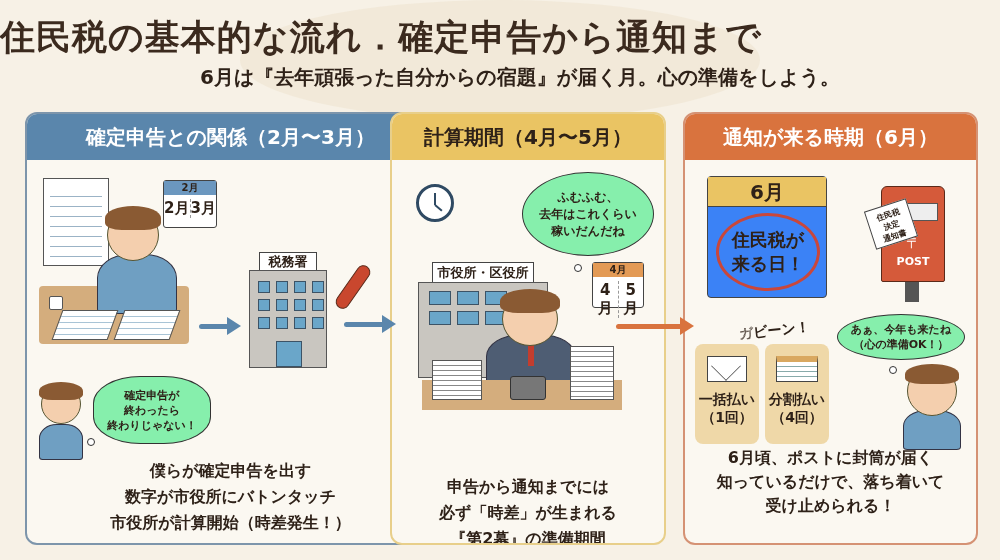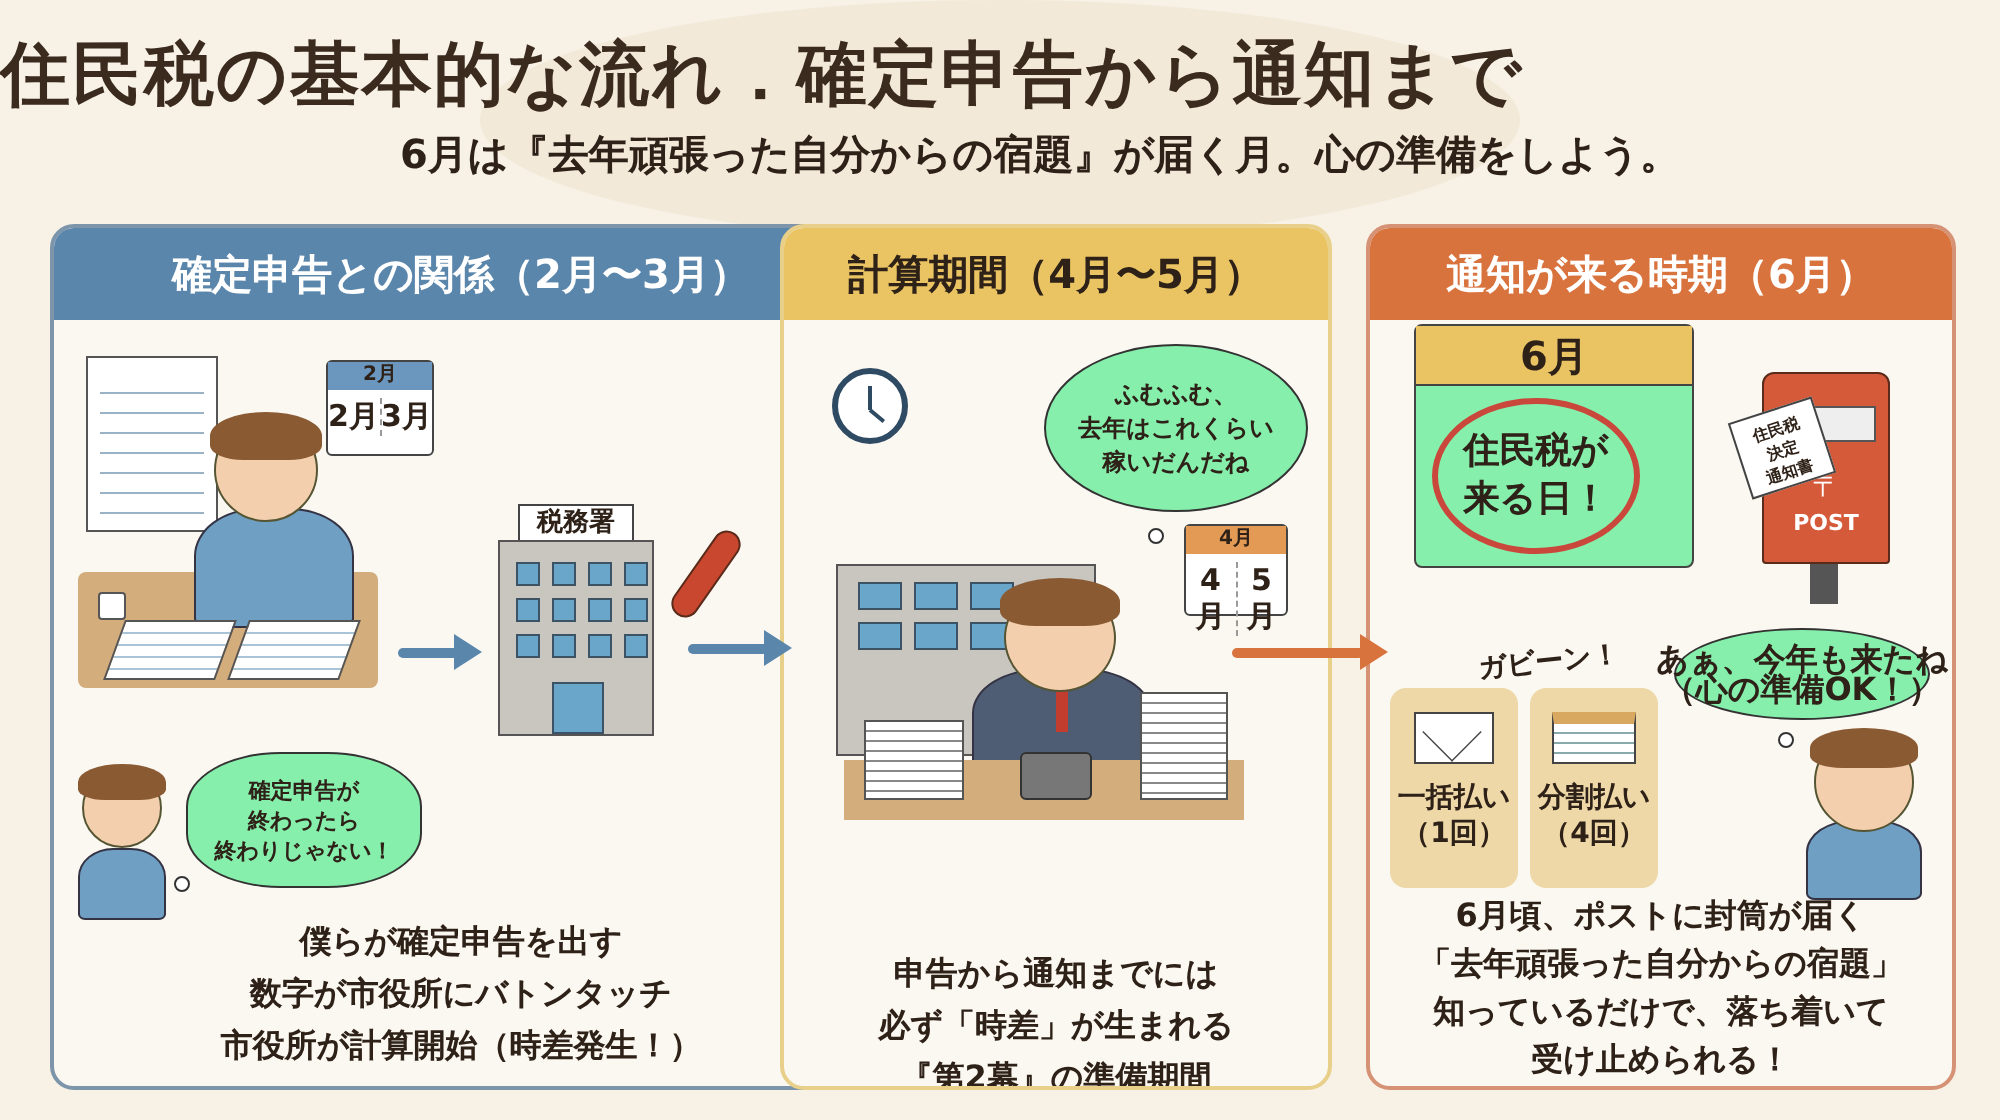--- a/index.html
+++ b/index.html
@@ -158,20 +158,21 @@
     <div style="position:absolute;left:16px;top:17px;width:9px;height:2px;background:#2f4a63;transform:rotate(40deg);transform-origin:left;"></div>
   </div>
 
   <div class="bubble" style="left:130px;top:58px;width:132px;height:84px;font-size:12px;line-height:17px;">
     <div>ふむふむ、</div>
     <div>去年はこれくらい</div>
     <div>稼いだんだね</div>
   </div>
   <div class="dot" style="left:182px;top:150px;"></div>
 
+  <div class="sign" style="left:40px;top:148px;width:102px;height:22px;line-height:20px;">市役所・区役所</div>
   <div class="building" style="left:26px;top:168px;width:130px;height:96px;">
     <div class="win-grid" style="left:10px;top:8px;grid-template-columns:repeat(4,22px);grid-template-rows:repeat(2,14px);">
       <div class="win"></div>
         <div class="win"></div>
         <div class="win"></div>
         <div class="win"></div>
       <div class="win"></div>
         <div class="win"></div>
         <div class="win"></div>
         <div class="win"></div>
@@ -201,21 +202,21 @@
     <div>『第2幕』の準備期間</div>
   </div>
 </div>
 
 <div class="arrow-line" style="left:616px;top:324px;width:66px;background:#d9733e;z-index:3;"></div>
 <div class="arrow-head" style="left:680px;top:317px;border-left:14px solid #d9733e;z-index:3;"></div>
 
 <div class="panel p3">
   <div class="panel-head">通知が来る時期（6月）</div>
 
-  <div style="position:absolute;left:22px;top:48px;width:140px;height:122px;background:#86efac;border:1.5px solid #444;border-radius:4px;">
+  <div style="position:absolute;left:22px;top:62px;width:120px;height:122px;background:#3b82f6;border:1.5px solid #444;border-radius:4px;">
     <div style="height:30px;line-height:30px;background:#eac463;text-align:center;font-weight:bold;font-size:20px;border-bottom:1.5px solid #444;">6月</div>
     <div style="position:absolute;left:8px;top:36px;width:104px;height:78px;border:3px solid #c9473b;border-radius:50%;display:flex;flex-direction:column;justify-content:center;align-items:center;font-weight:bold;font-size:18px;line-height:24px;">
       <div>住民税が</div>
       <div>来る日！</div>
     </div>
   </div>
 
   <div style="position:absolute;left:196px;top:72px;width:64px;height:96px;background:#d55a3a;border:1.5px solid #5a2a1a;border-radius:6px 6px 2px 2px;">
     <div style="position:absolute;left:8px;top:16px;width:48px;height:18px;background:#eee;border:1.5px solid #555;"></div>
     <div style="position:absolute;left:0;top:48px;width:100%;text-align:center;color:#fff;font-size:14px;">〒</div>
@@ -236,29 +237,28 @@
     </div>
     <div>一括払い</div>
     <div>（1回）</div>
   </div>
   <div class="pay-box" style="left:80px;top:230px;width:64px;height:100px;">
     <div style="margin:12px auto 8px;width:42px;height:26px;background:#fff;border:1.5px solid #444;border-top:6px solid #d9a860;background-image:repeating-linear-gradient(#fff 0 4px,#8aa 4px 5px);"></div>
     <div>分割払い</div>
     <div>（4回）</div>
   </div>
 
-  <div class="bubble" style="left:152px;top:200px;width:128px;height:46px;font-size:16px;line-height:15px;">
+  <div class="bubble" style="left:152px;top:200px;width:128px;height:46px;font-size:11px;line-height:15px;">
     <div>あぁ、今年も来たね</div>
     <div>（心の準備OK！）</div>
   </div>
   <div class="dot" style="left:204px;top:252px;"></div>
 
   <div class="torso" style="left:218px;top:296px;width:58px;height:40px;background:#6f9fc2;"></div>
   <div class="person-head" style="left:222px;top:252px;width:50px;height:50px;"></div>
   <div class="hair" style="left:220px;top:250px;width:54px;height:20px;"></div>
 
   <div class="caption" style="top:332px;line-height:24px;">
     <div>6月頃、ポストに封筒が届く</div>
-    <div>「去年頑張った自分からの宿題」</div>
     <div>知っているだけで、落ち着いて</div>
     <div>受け止められる！</div>
   </div>
 </div>
 
 </body></html>

